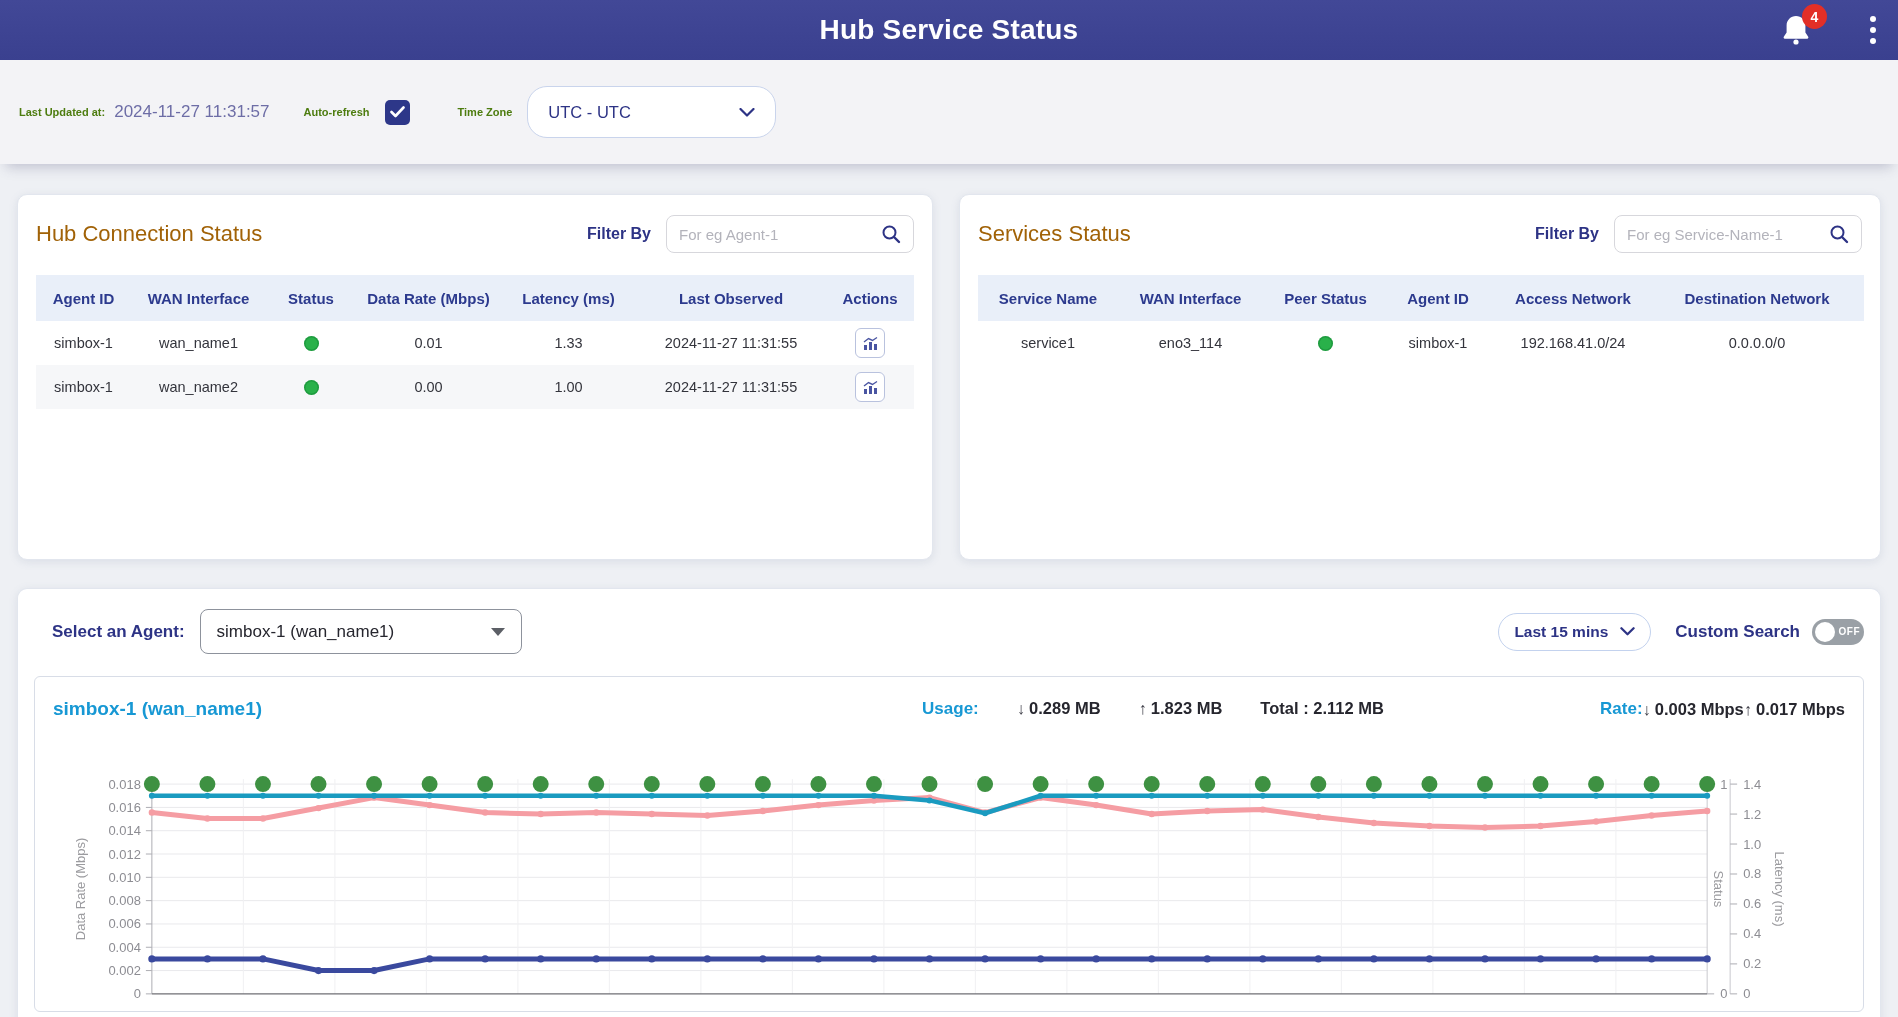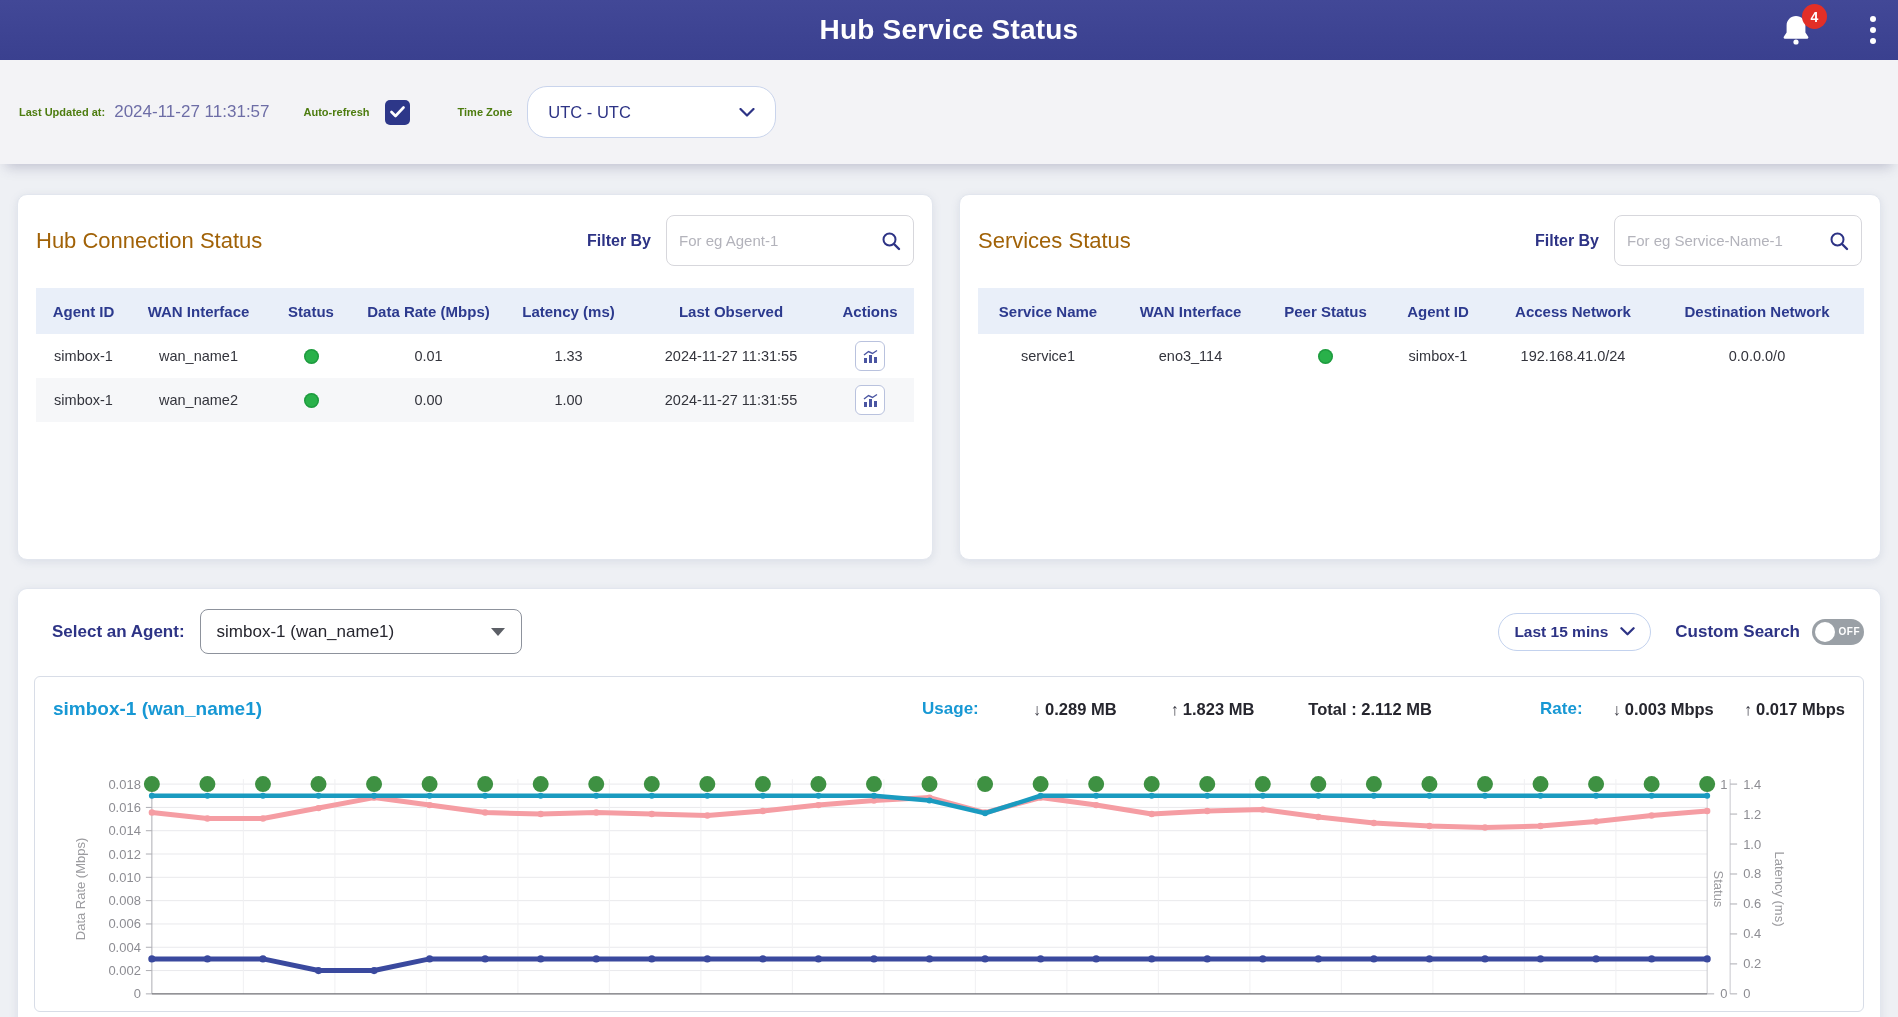--- a/index.html
+++ b/index.html
@@ -41,21 +41,21 @@
   .cards-row { display:flex; gap:26px; margin:30px 17px 0; }
   .card { background:#fff; border:1px solid #e2e6ee; border-radius:10px;
     box-shadow:0 2px 8px rgba(120,130,160,.16); padding:20px 18px;
     height:366px; overflow:hidden; }
   .card.hub { width:916px; flex:none; }
   .card.services { flex:1; }
   .card-head { display:flex; align-items:center; }
   .card-title { color:#a16207; font-size:22px; font-weight:normal; }
   .filter-label { margin-left:auto; color:#2d3385; font-size:16px;
     font-weight:bold; margin-right:15px; }
-  .search-box { width:248px; height:51px; border:1px solid #d7d7dc;
+  .search-box { width:248px; height:38px; border:1px solid #d7d7dc;
     border-radius:8px; background:#fff; display:flex; align-items:center;
     padding:0 12px; }
   .search-box input { border:none; outline:none; flex:1; font-size:15px;
     color:#333; font-family:"Liberation Sans",sans-serif; min-width:0; }
   .search-box input::placeholder { color:#b3b3bb; }
 
   table { border-collapse:collapse; margin-top:22px; table-layout:fixed; }
   table.hub-table { width:878px; }
   table.svc-table { width:886px; }
   thead tr { background:#e9eff9; }
@@ -94,22 +94,22 @@
     border-radius:13px; position:relative; cursor:pointer; }
   .toggle .knob { position:absolute; left:3px; top:3px; width:20px; height:20px;
     background:#fff; border-radius:50%; }
   .toggle .off-text { position:absolute; right:4px; top:7px; color:#fff;
     font-size:10px; font-weight:bold; letter-spacing:.5px; }
 
   .chart-panel { margin-top:22px; border:1px solid #d8dde7; border-radius:6px;
     overflow:hidden; background:#fff; }
   .chart-head { display:flex; align-items:center; height:64px; padding:0 18px; }
   .chart-title { color:#1798d4; font-size:19px; font-weight:bold; }
-  .usage-cluster { margin-left:660px; display:flex; align-items:center; gap:54px; }
-  .rate-cluster { margin-left:auto; display:flex; align-items:center; gap:30px; }
+  .usage-cluster { margin-left:660px; display:flex; align-items:flex-start; gap:38px; }
+  .rate-cluster { margin-left:auto; display:flex; align-items:center; }
   .metric-label { color:#1798d4; font-size:17px; font-weight:bold; }
   .metric-value { color:#26262e; font-size:16.5px; font-weight:bold; }
   .metric-value .arrow { font-weight:normal; color:#3c3c46; margin-right:4px; }
   #chart-svg { display:block; width:1828px; height:270px; }
 </style>
 </head>
 <body>
 
 <div class="navbar">
   <div class="nav-title">Hub Service Status</div>

